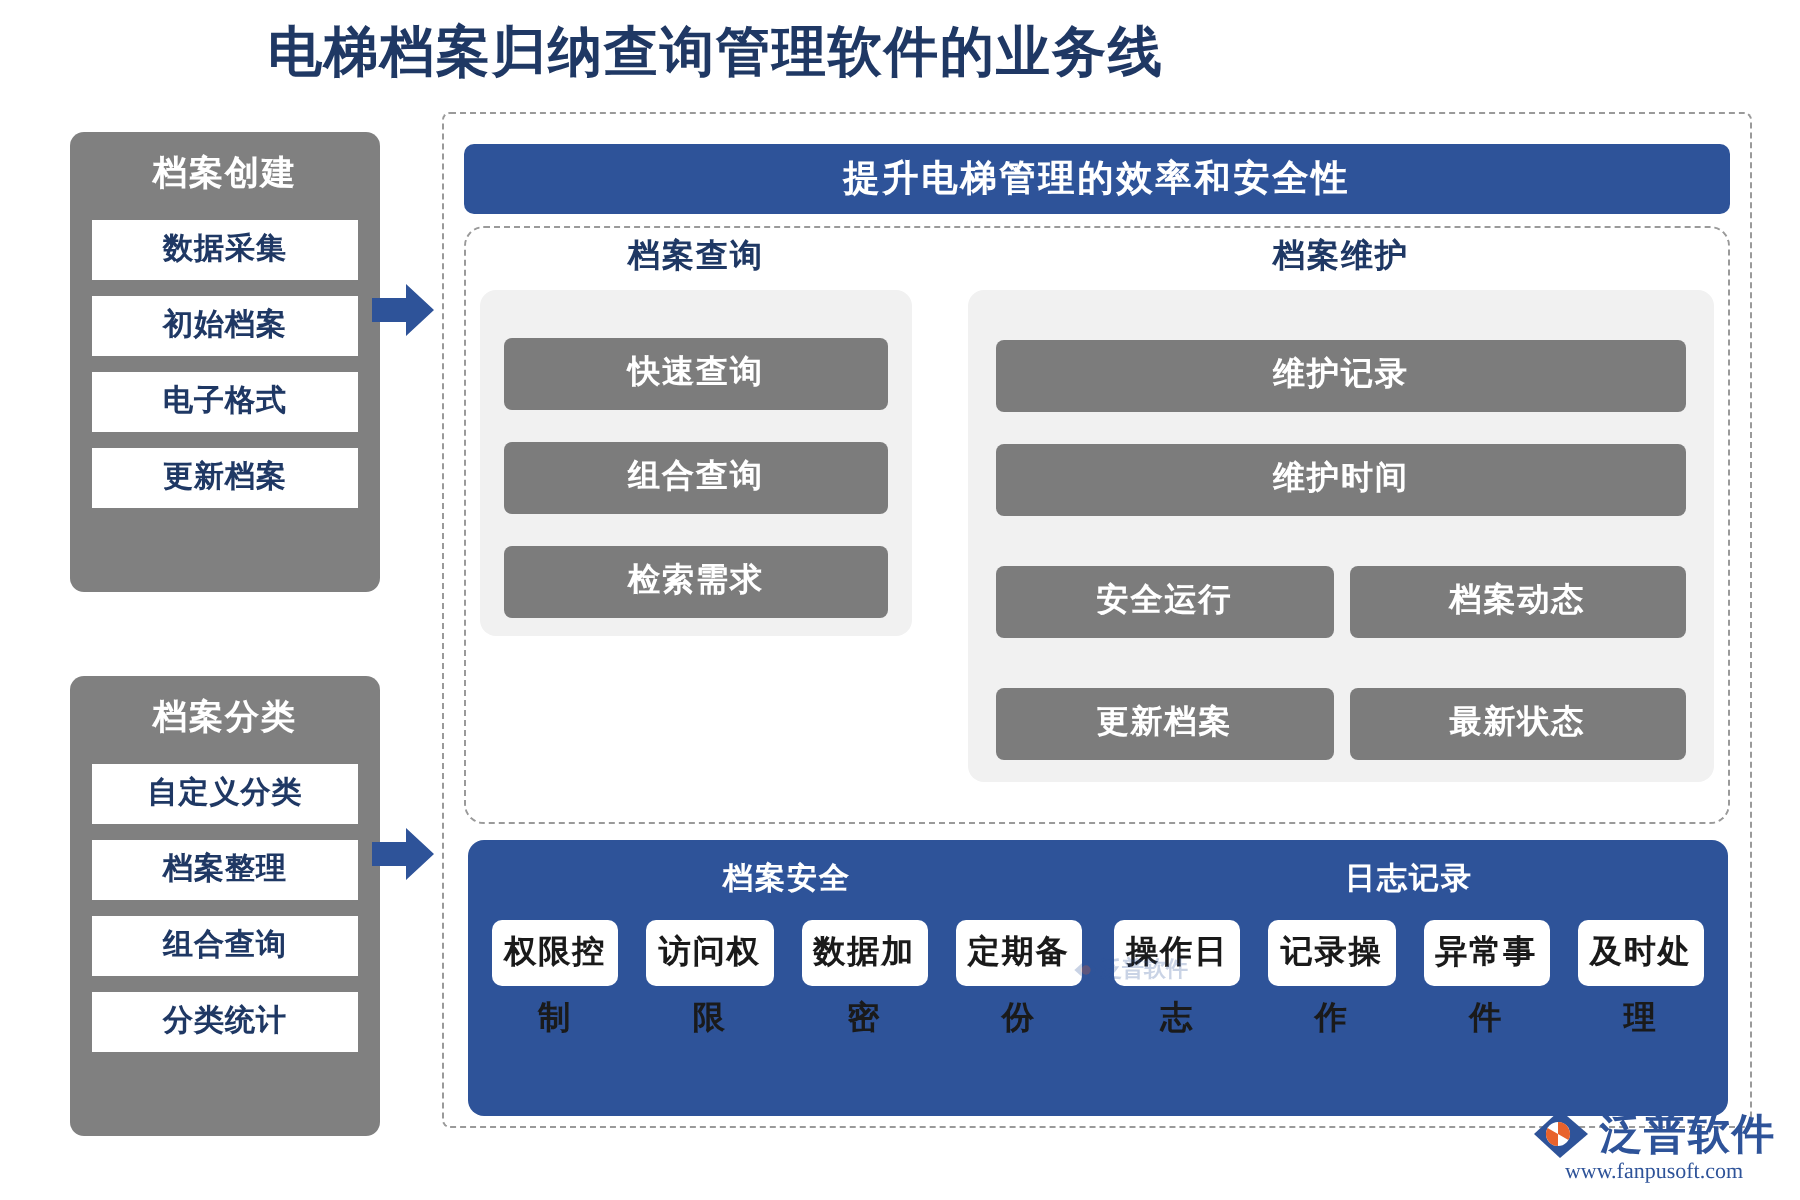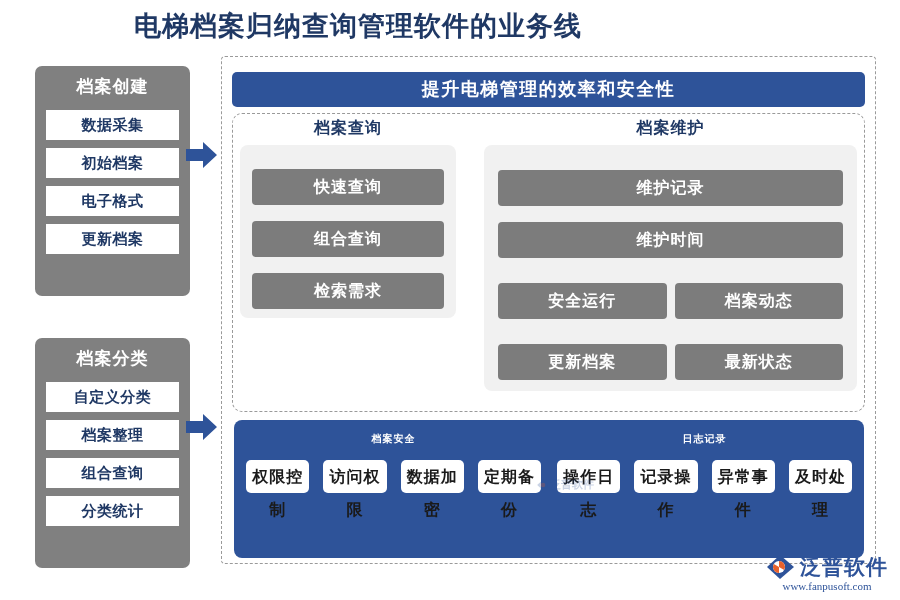--- a/index.html
+++ b/index.html
@@ -162,26 +162,25 @@
     background: #2e5399;
     border-radius: 8px;
     display: flex;
     padding: 6px 12px 10px 12px;
   }
   .blue-section { flex: 1; }
   .blue-section + .blue-section { margin-left: 16px; }
   .blue-title {
     text-align: center;
     color: #ffffff;
-    font-size: 10px;
+    font-size: 15px;
     font-weight: bold;
     letter-spacing: 1px;
     line-height: 28px;
     margin-bottom: 6px;
-    font-family: Liberation Mono, monospace;
   }
   .blue-grid {
     display: grid;
     grid-template-columns: 1fr 1fr 1fr 1fr;
     gap: 8px 14px;
   }
   .white-btn {
     background: #ffffff;
     border-radius: 5px;
     color: #1a1a1a;

